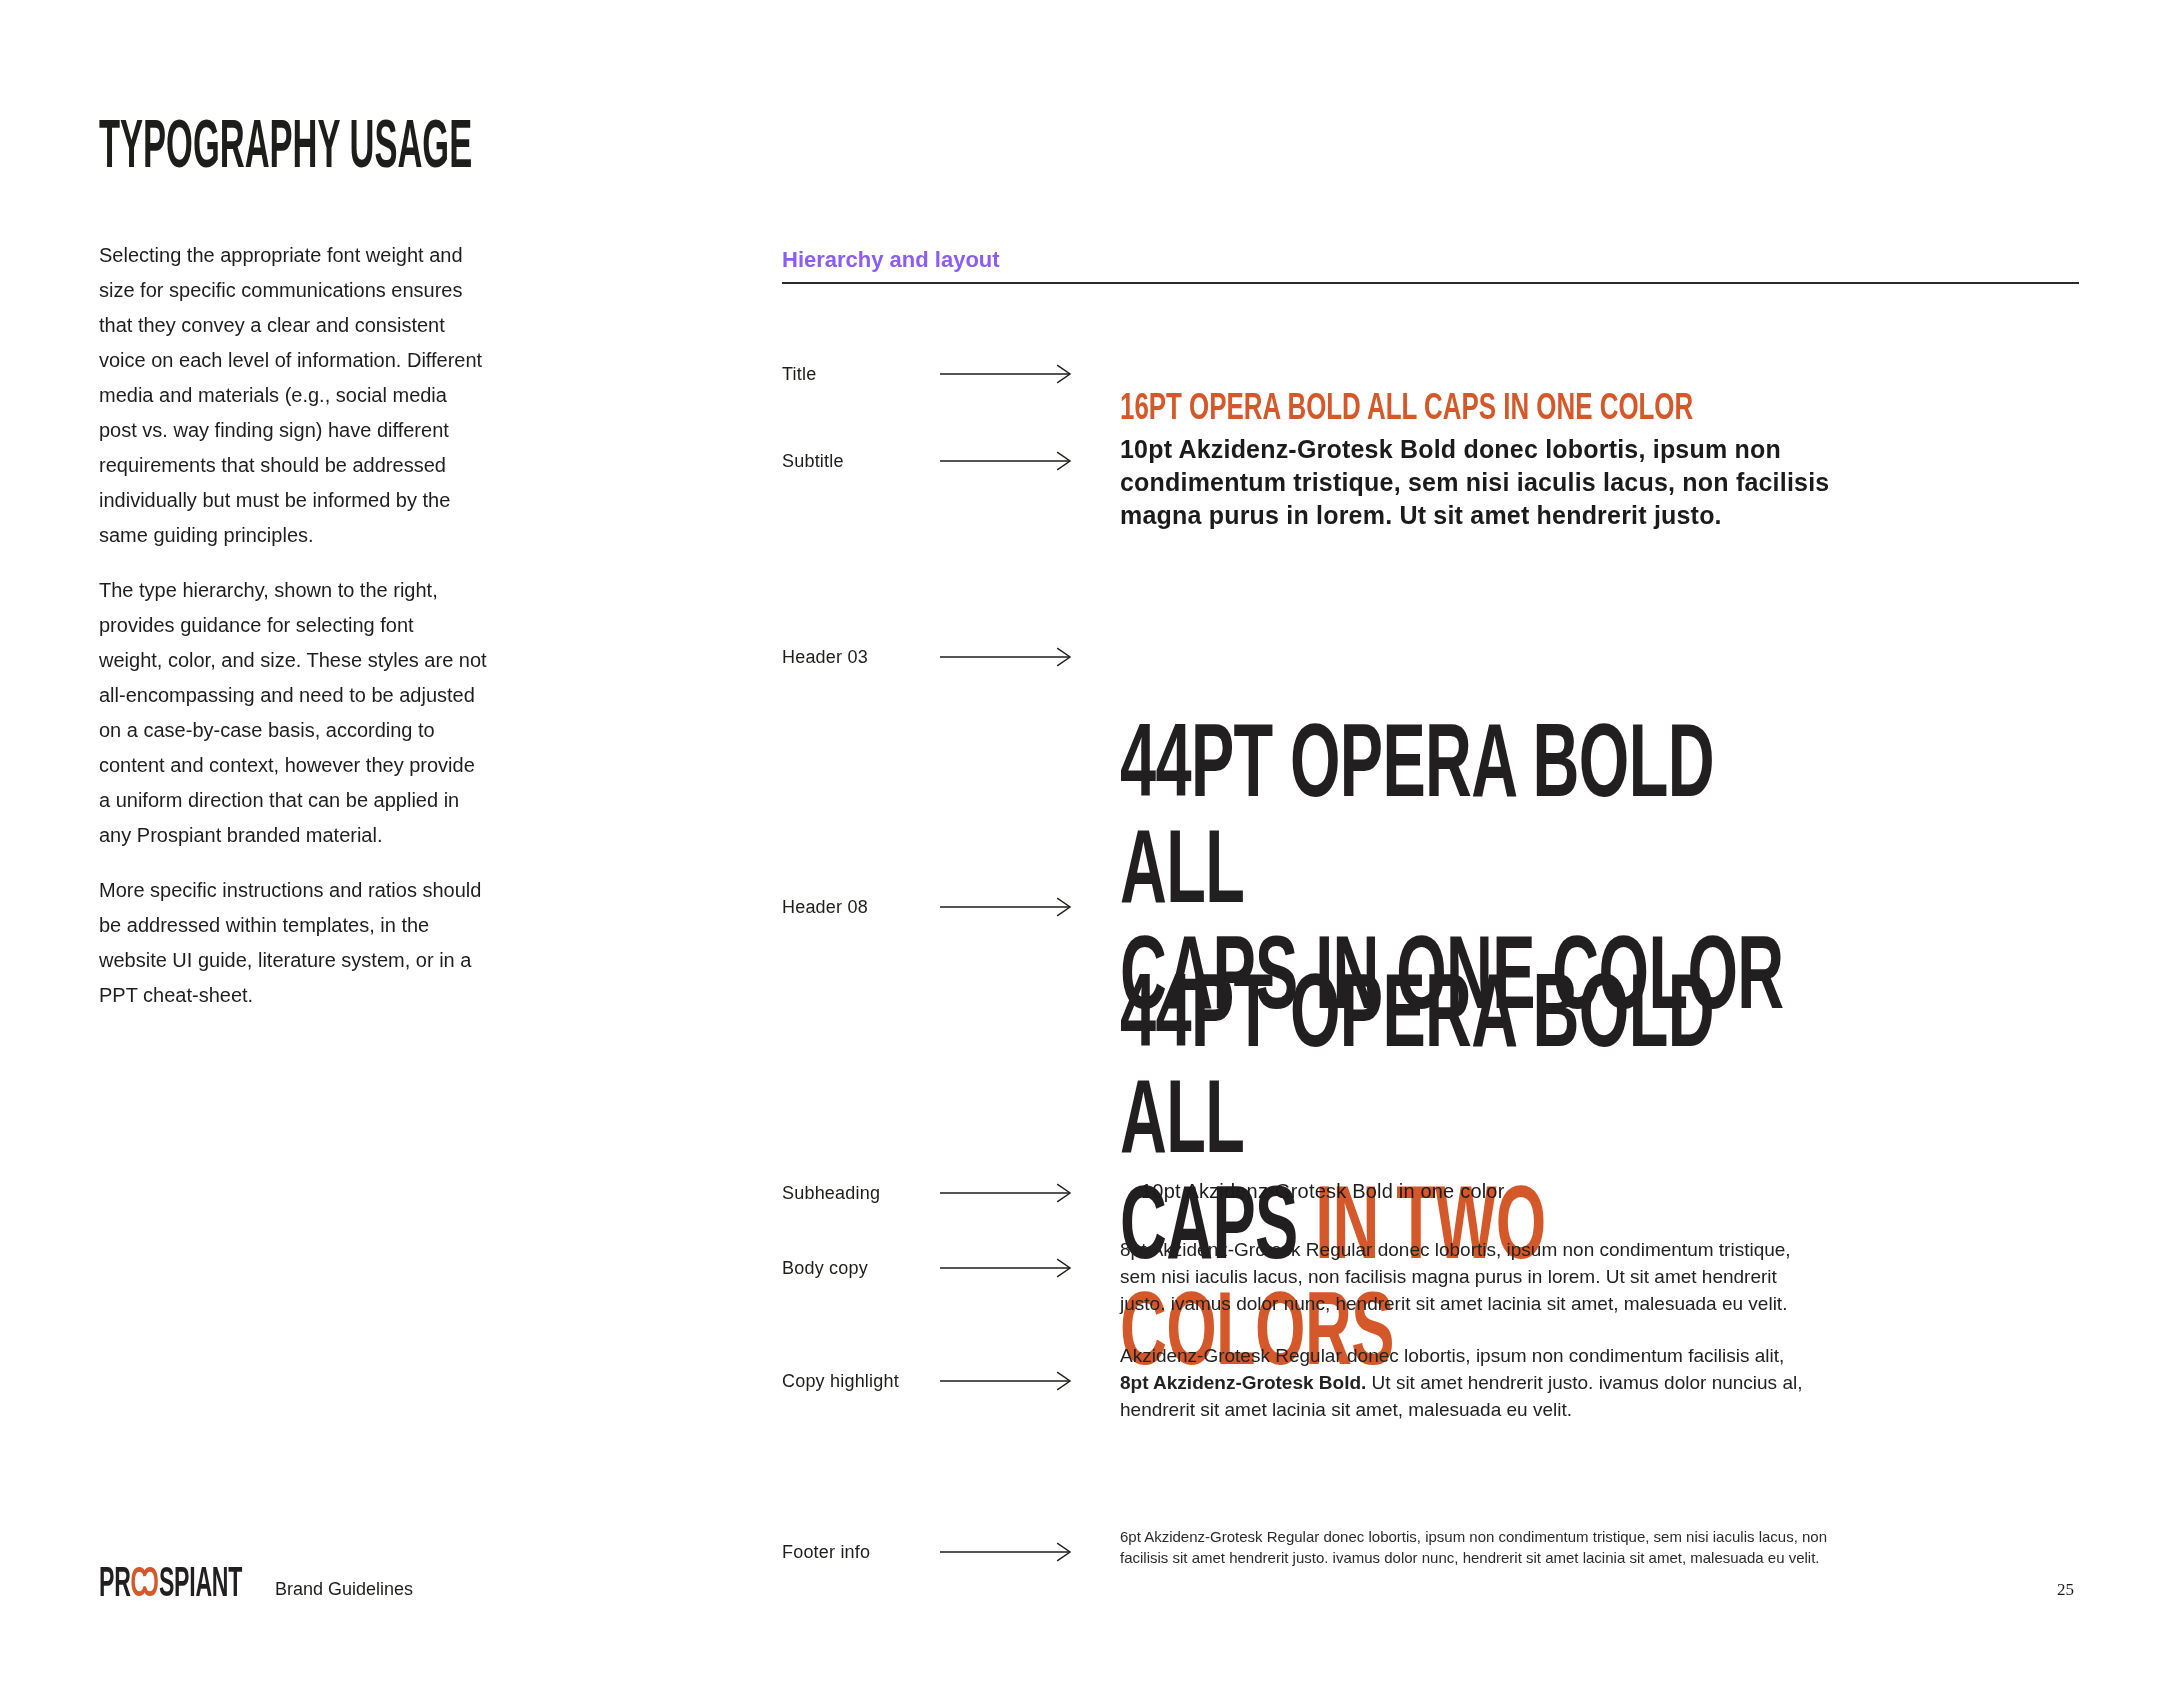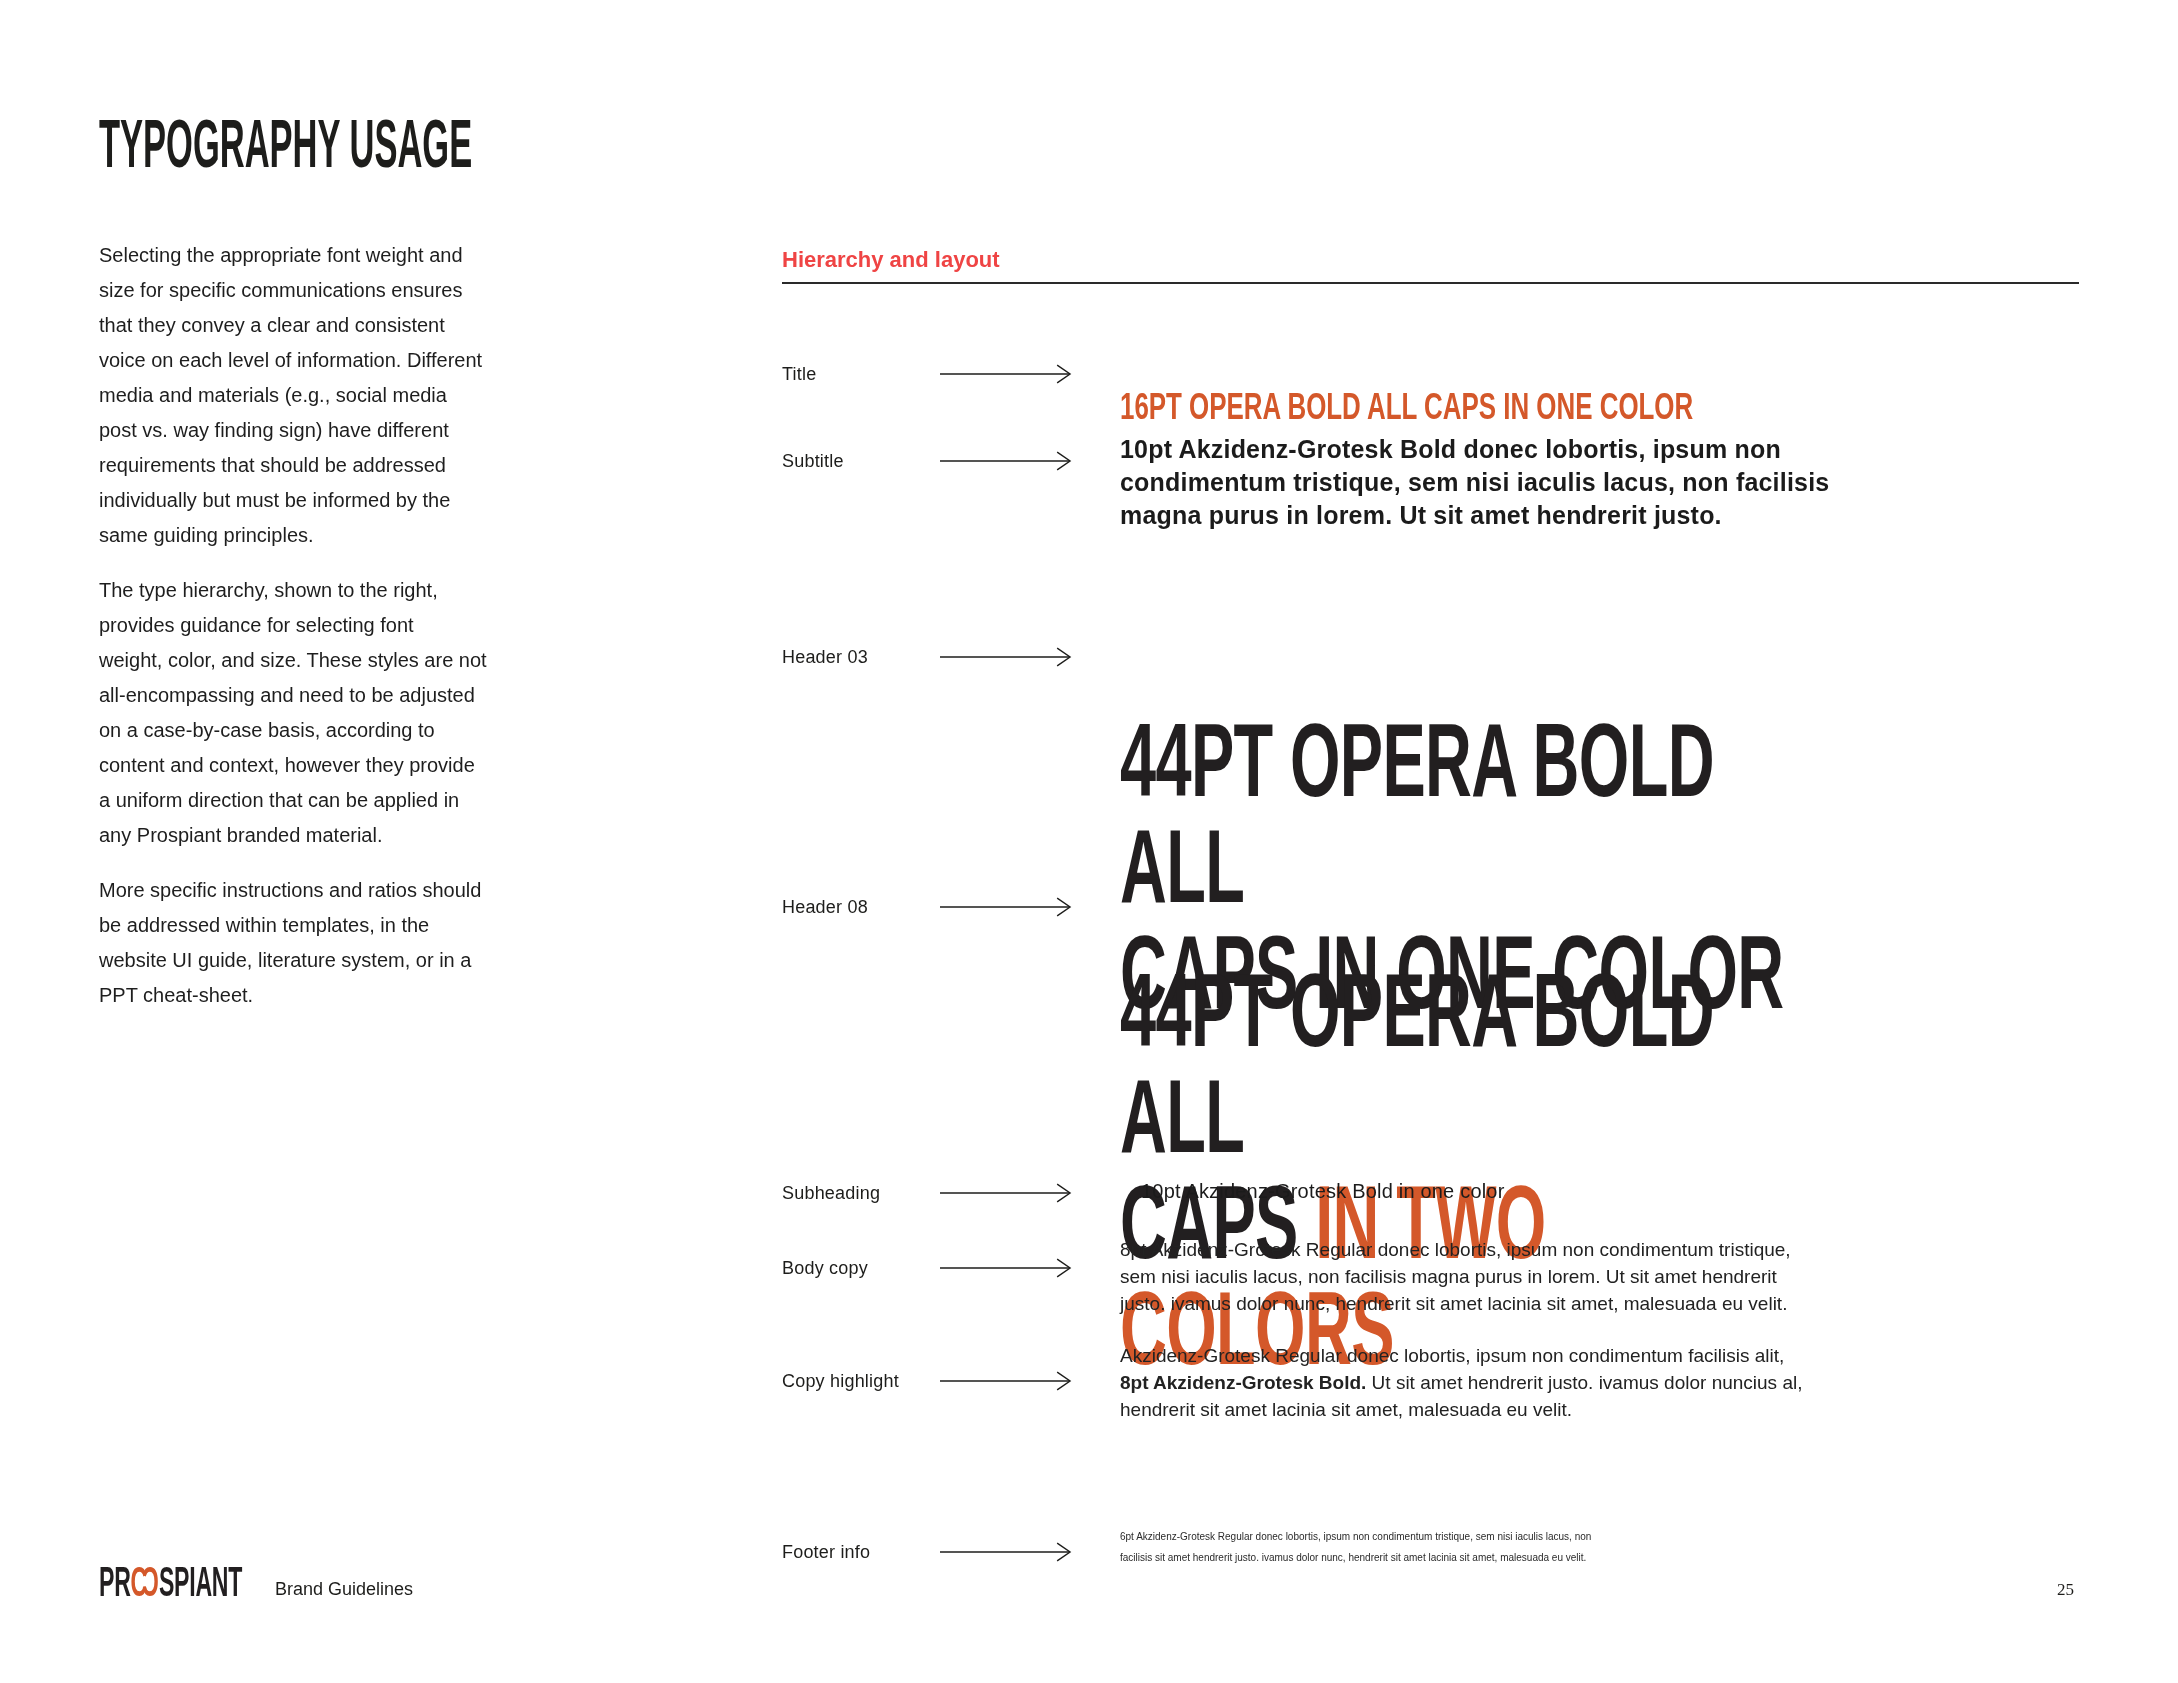--- a/index.html
+++ b/index.html
@@ -12,21 +12,21 @@
 
   
   .page-title{left:99px;top:107px;font-weight:bold;font-size:69px;line-height:73px;letter-spacing:0;}
   .page-title .cond{transform:scaleX(0.50);}
 
   
   .intro{left:99px;top:238px;width:535px;font-size:20px;line-height:35px;color:#1e1e1e;}
   .intro p{margin:0 0 20px 0;white-space:pre-line;}
 
   
-  .section-title{left:782px;top:247px;font-size:22px;font-weight:bold;color:#ef4444;}
+  .section-title{left:782px;top:247px;font-size:22px;font-weight:bold;color:#8b5cf6;}
   .rule{left:782px;top:282px;width:1297px;height:0;border-top:2px solid #2a2a2a;}
 
   .row{position:absolute;left:782px;height:24px;}
   .row .lbl{font-size:18px;color:#1d1d1b;letter-spacing:0.2px;line-height:24px;}
   .row svg{position:absolute;left:158px;top:0;}
 
   .content{position:absolute;left:1120px;white-space:pre-line;}
 
   .title-content{top:347px;font-size:37px;line-height:40px;font-weight:bold;color:var(--accent,#d4582a);}
   .title-content .cond{transform:scaleX(0.70);}
@@ -37,21 +37,21 @@
   .bigheader .cond{transform:scaleX(0.63);}
   .header01-content{top:602px;}
   .header02-content{top:852px;}
   .orange-part{color:var(--accent,#d4582a);}
 
   .subheading-content{top:1175px;font-size:20px;line-height:33px;font-weight:normal;color:#1b1b1b;letter-spacing:0.2px;margin-left:21px;}
 
   .bodycopy-content{top:1236px;font-size:19px;line-height:27px;color:#222222;}
   .copyhighlight-content{top:1342px;font-size:19px;line-height:27px;color:#222222;}
   .copyhighlight-content .hl-bold{font-weight:bold;}
-  .footerinfo-content{top:1526px;font-size:10px;line-height:21px;color:#2b2b2b;}
+  .footerinfo-content{top:1526px;font-size:15px;line-height:21px;color:#2b2b2b;}
 
   
   .logo{left:99px;top:1560px;font-size:42px;line-height:44px;font-weight:bold;color:#221f20;letter-spacing:-0.5px;}
   .logo .cond{transform:scaleX(0.55);white-space:nowrap;}
   .logo .mark{color:var(--accent,#d4582a);}
   .logo .mirror{display:inline-block;transform:scaleX(-1);}
   .logo .mark-left{margin-right:-4px;}
   .logo .mark-right{margin-left:-4px;}
   .brand-tagline{left:275px;top:1578px;font-size:18px;line-height:22px;color:#1d1d1b;}
   .page-number{left:2057px;top:1580px;font-size:17px;color:#1d1d1b;font-family:"Liberation Serif", serif;}

